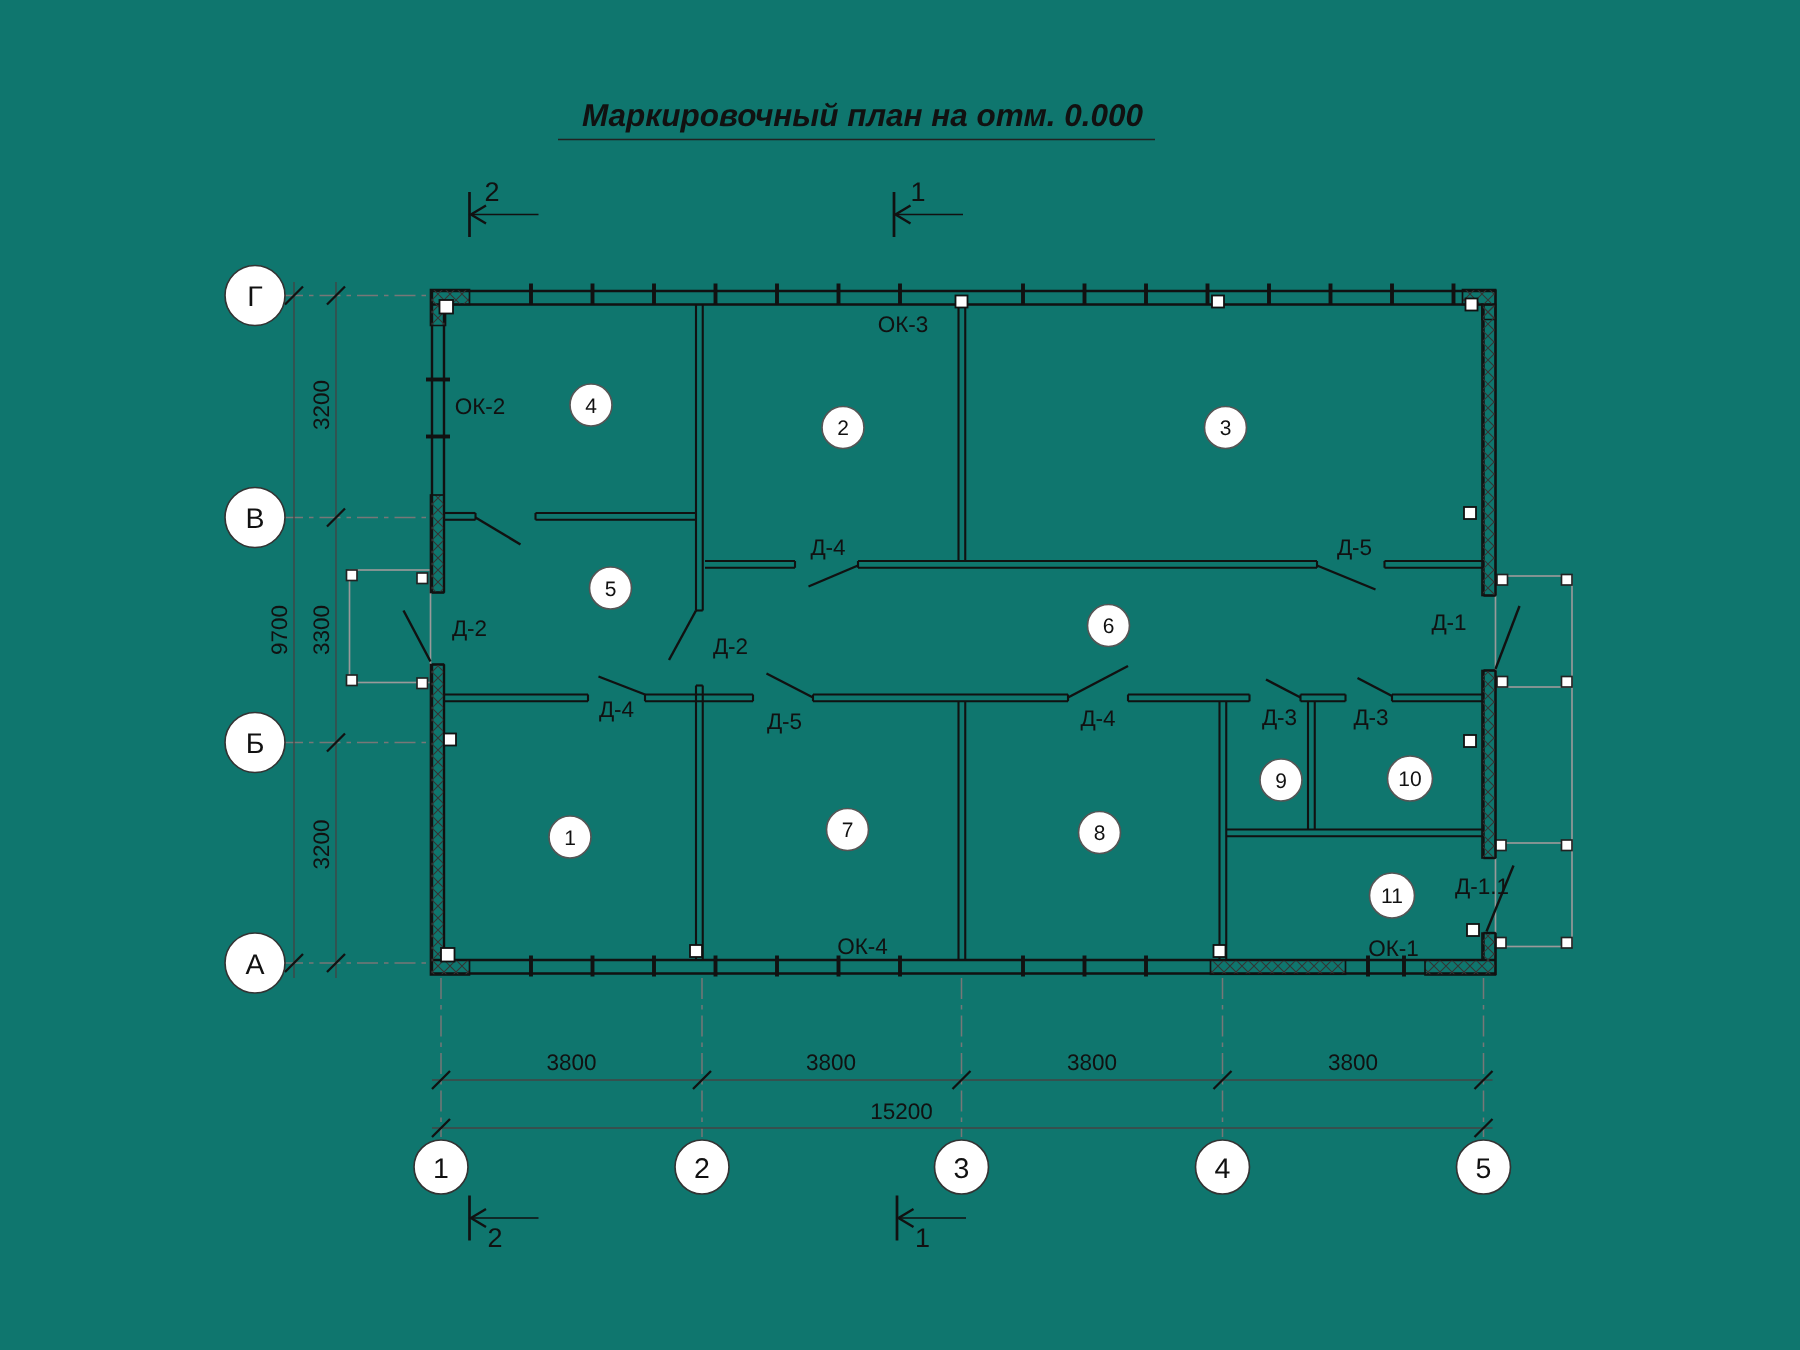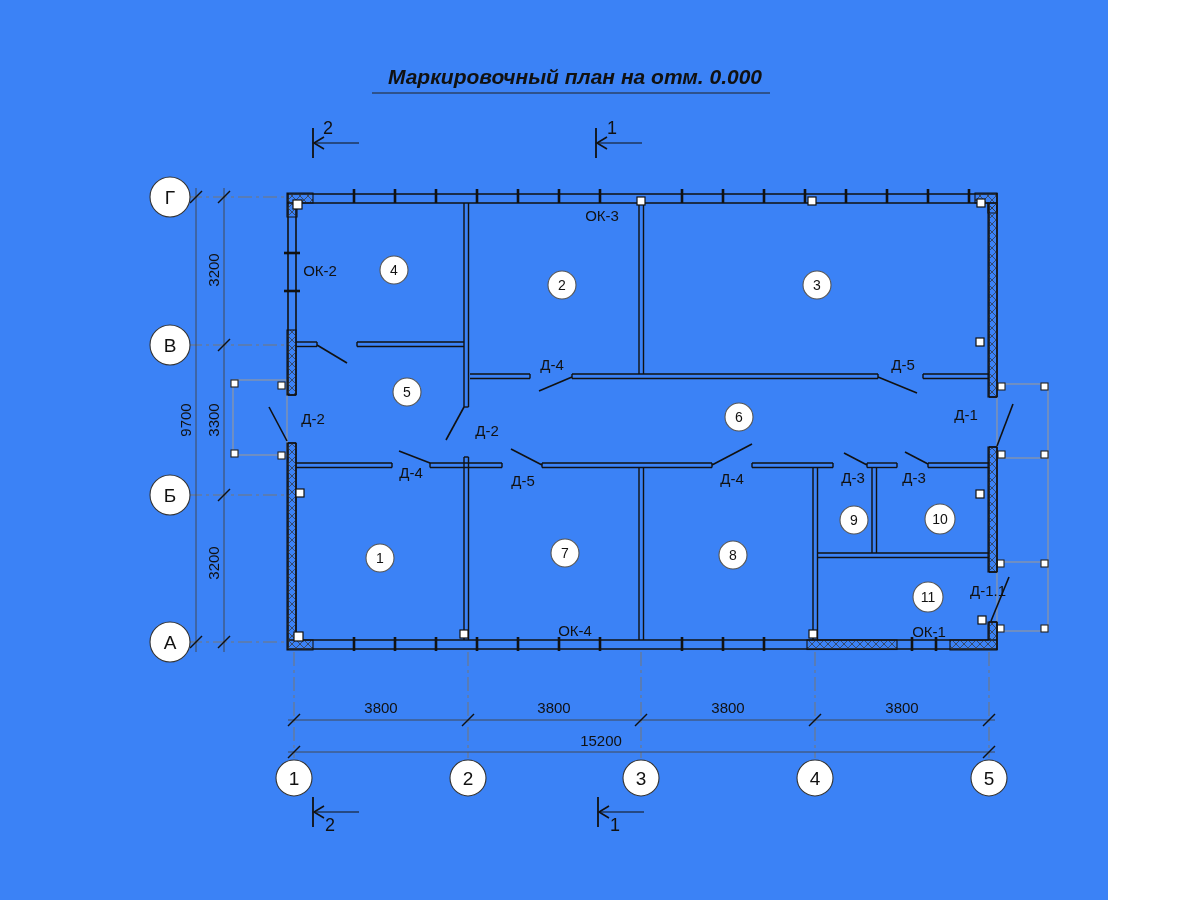--- a/index.html
+++ b/index.html
@@ -1,16 +1,16 @@
 <!DOCTYPE html>
 <html><head>
 <meta charset="utf-8">
 <style>
   html,body{margin:0;padding:0;background:#fff;}
-  .page{width:1108px;height:900px;position:relative;background:#3b82f6;}
+  .page{width:1200px;height:900px;position:relative;background:#0f766e;}
   svg{display:block;}
   text{font-family:"Liberation Sans", sans-serif;fill:#111;}
   .title-t{font-size:21px;font-style:italic;font-weight:bold;}
   .dim-t{font-size:15px;}
   .bub-t{font-size:19px;}
   .room-t{font-size:14px;}
   .lbl-t{font-size:15px;}
   .sec-t{font-size:18px;}
   .wall{stroke:#111;stroke-width:1.6;fill:none;}
   .iwall{stroke:#111;stroke-width:1.4;fill:none;}

